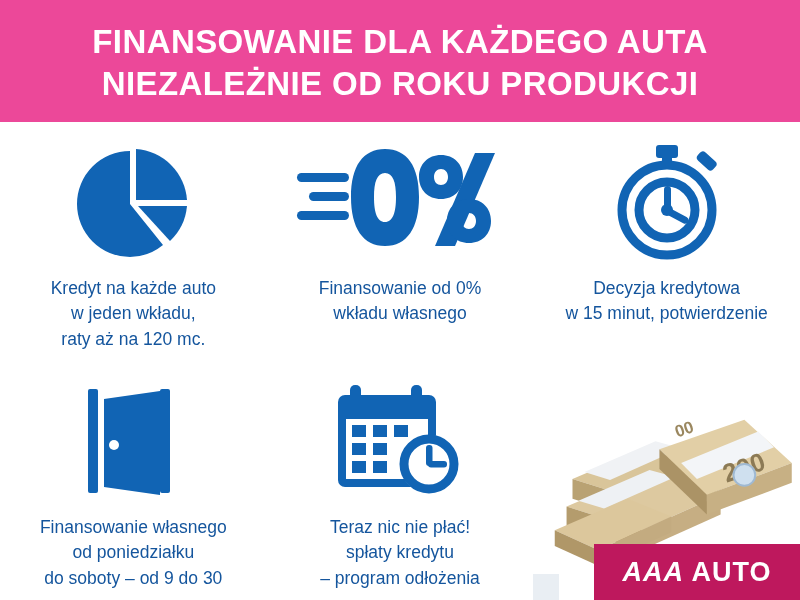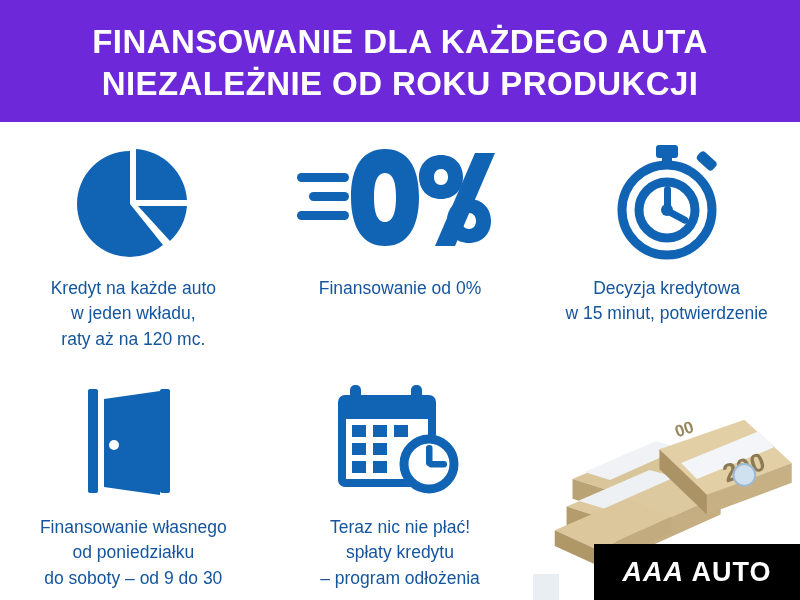--- a/index.html
+++ b/index.html
@@ -22,21 +22,21 @@
     box-sizing: border-box;
   }
 
   
   .header {
     position: absolute;
     left: 0;
     top: 0;
     width: 800px;
     height: 122px;
-    background: #6d28d9;
+    background: #ec4899;
     display: flex;
     flex-direction: column;
     align-items: center;
     justify-content: center;
     box-sizing: border-box;
     padding-top: 4px;
   }
   .header-line {
     color: #ffffff;
     font-weight: bold;
@@ -98,21 +98,21 @@
     height: 200px;
   }
 
   
   .logo {
     position: absolute;
     right: 0;
     bottom: 0;
     width: 206px;
     height: 56px;
-    background: #000000;
+    background: #be185d;
     display: flex;
     align-items: center;
     justify-content: center;
   }
   .logo-text {
     color: #ffffff;
     font-weight: bold;
     font-size: 27px;
     letter-spacing: 1px;
     font-family: "Liberation Sans", sans-serif;
@@ -165,20 +165,21 @@
             <rect x="2" y="64" width="52" height="9" rx="4.5"></rect>
             <path d="M90 2 C112 2 124 19 124 50 C124 81 112 99 90 99 C68 99 56 81 56 50 C56 19 68 2 90 2 Z M90 26 C82 26 79 35 79 50 C79 65 82 75 90 75 C98 75 101 65 101 50 C101 35 98 26 90 26 Z"></path>
             <path d="M200 6 L160 99 L140 99 L180 6 Z"></path>
             <path d="M146 8 C159 8 168 17 168 30 C168 43 159 52 146 52 C133 52 124 43 124 30 C124 17 133 8 146 8 Z M146 22 C142 22 139 25 139 30 C139 35 142 38 146 38 C150 38 153 35 153 30 C153 25 150 22 146 22 Z"></path>
             <path d="M196 52 C209 52 218 61 218 74 C218 87 209 96 196 96 C183 96 174 87 174 74 C174 61 183 52 196 52 Z M196 66 C192 66 189 69 189 74 C189 79 192 82 196 82 C200 82 203 79 203 74 C203 69 200 66 196 66 Z" transform="translate(-22,0)"></path>
           </g>
         </svg>
       </div>
       <div class="cell-text">
         <span class="ln">Finansowanie od 0%</span>
+        <span class="ln">wkładu własnego</span>
       </div>
     </div>
 
     <div class="cell">
       <div class="icon-box">
         <svg width="126" height="122" viewBox="0 0 126 122" aria-hidden="true">
           <g fill="none" stroke="#1164b4" stroke-width="9">
             <circle cx="63" cy="69" r="45"></circle>
             <circle cx="63" cy="69" r="28"></circle>
           </g>

